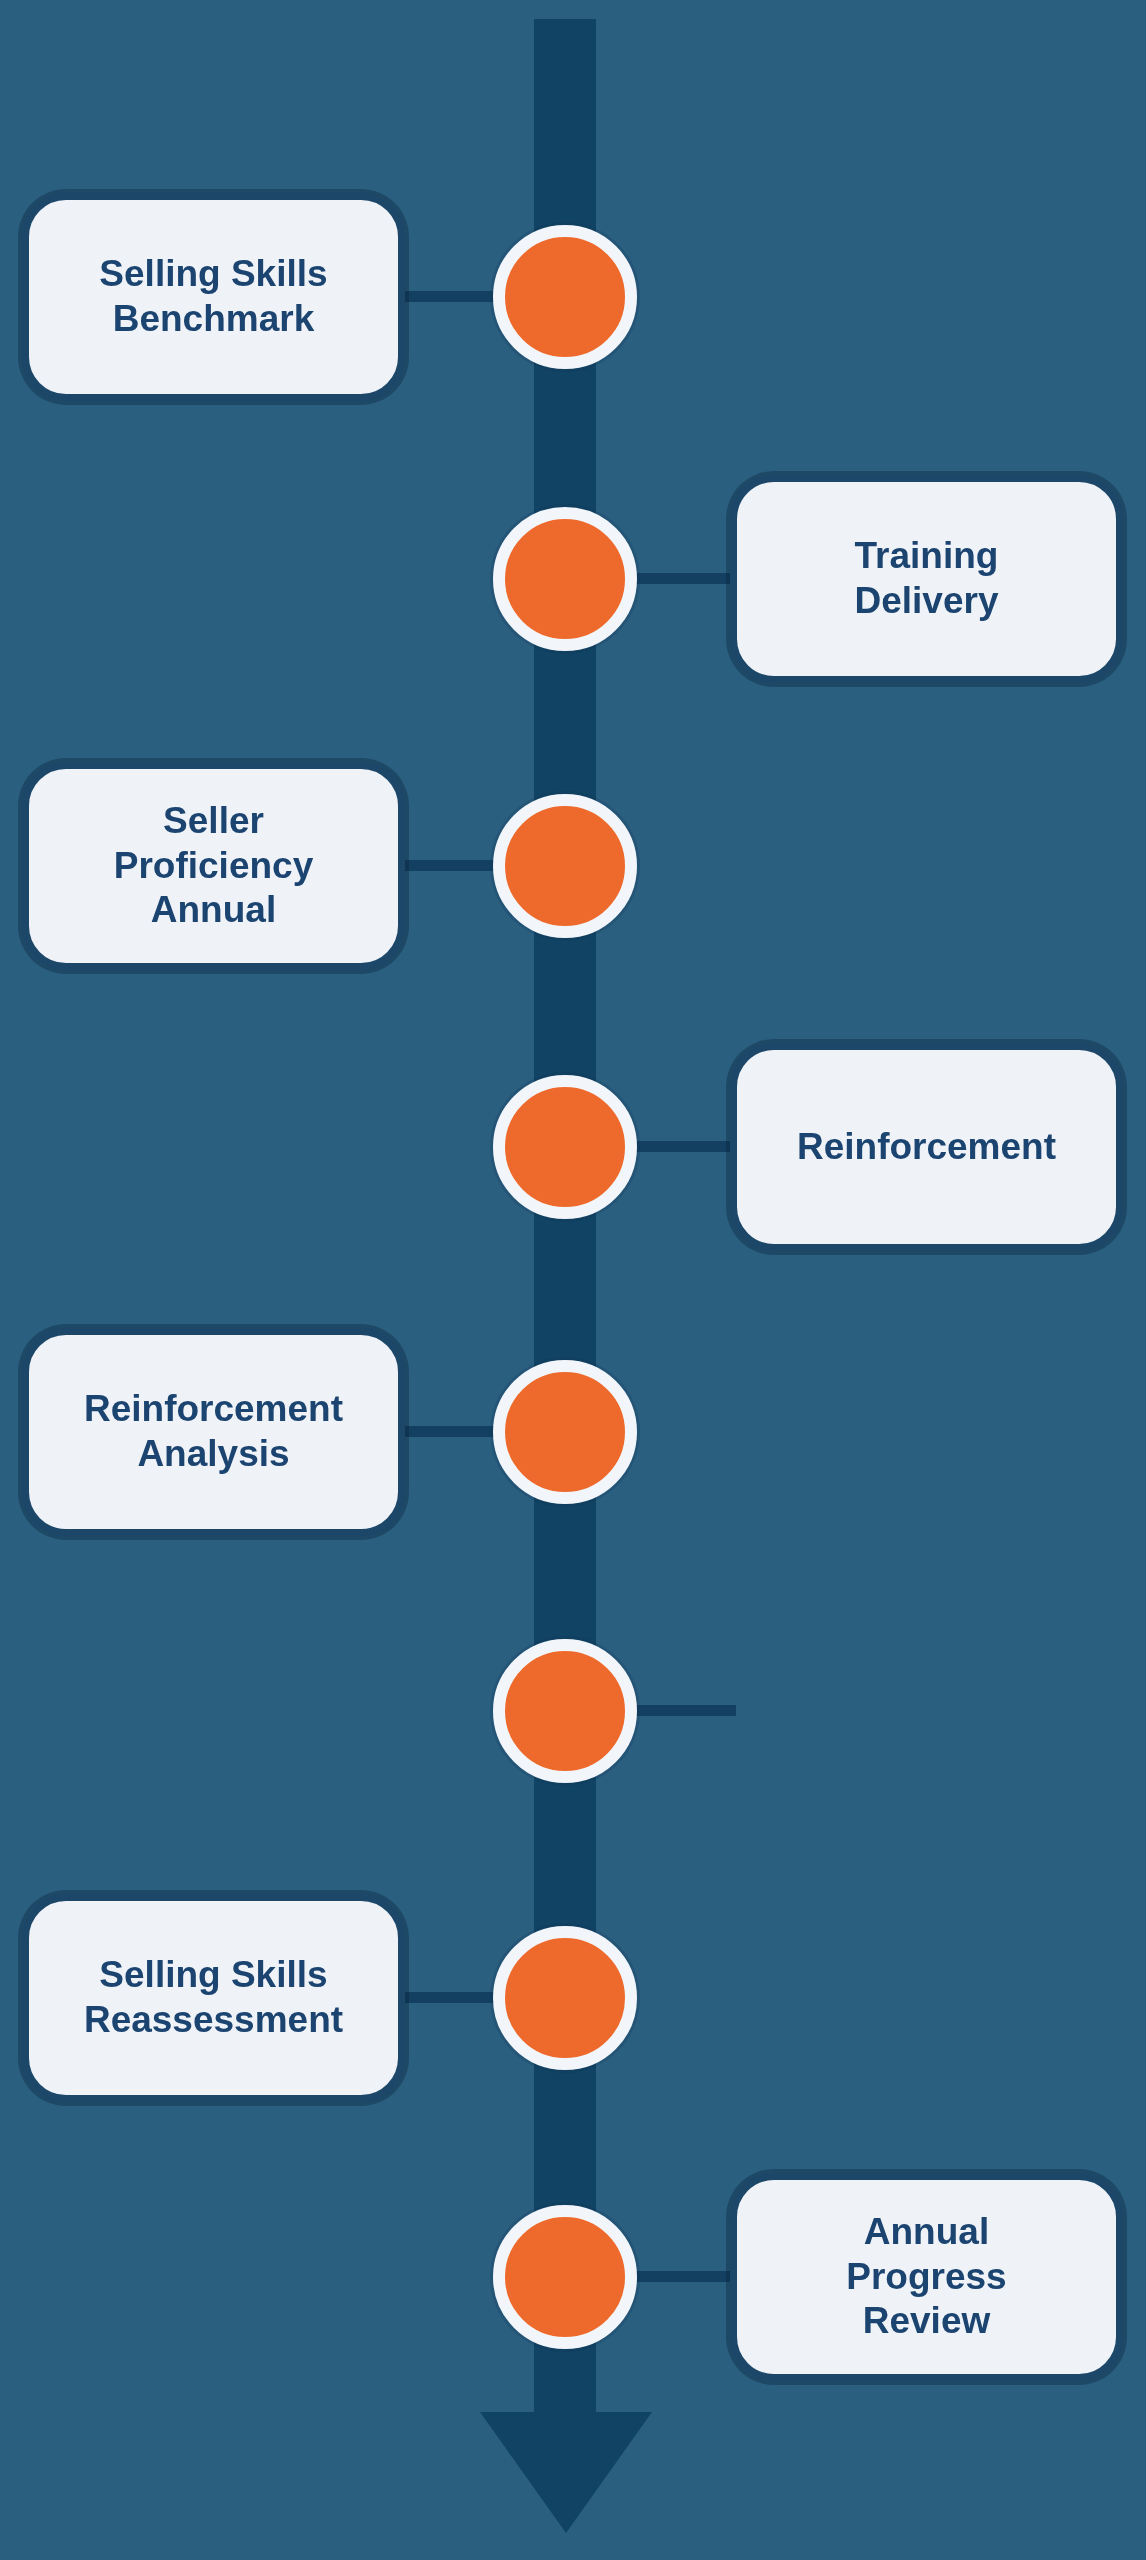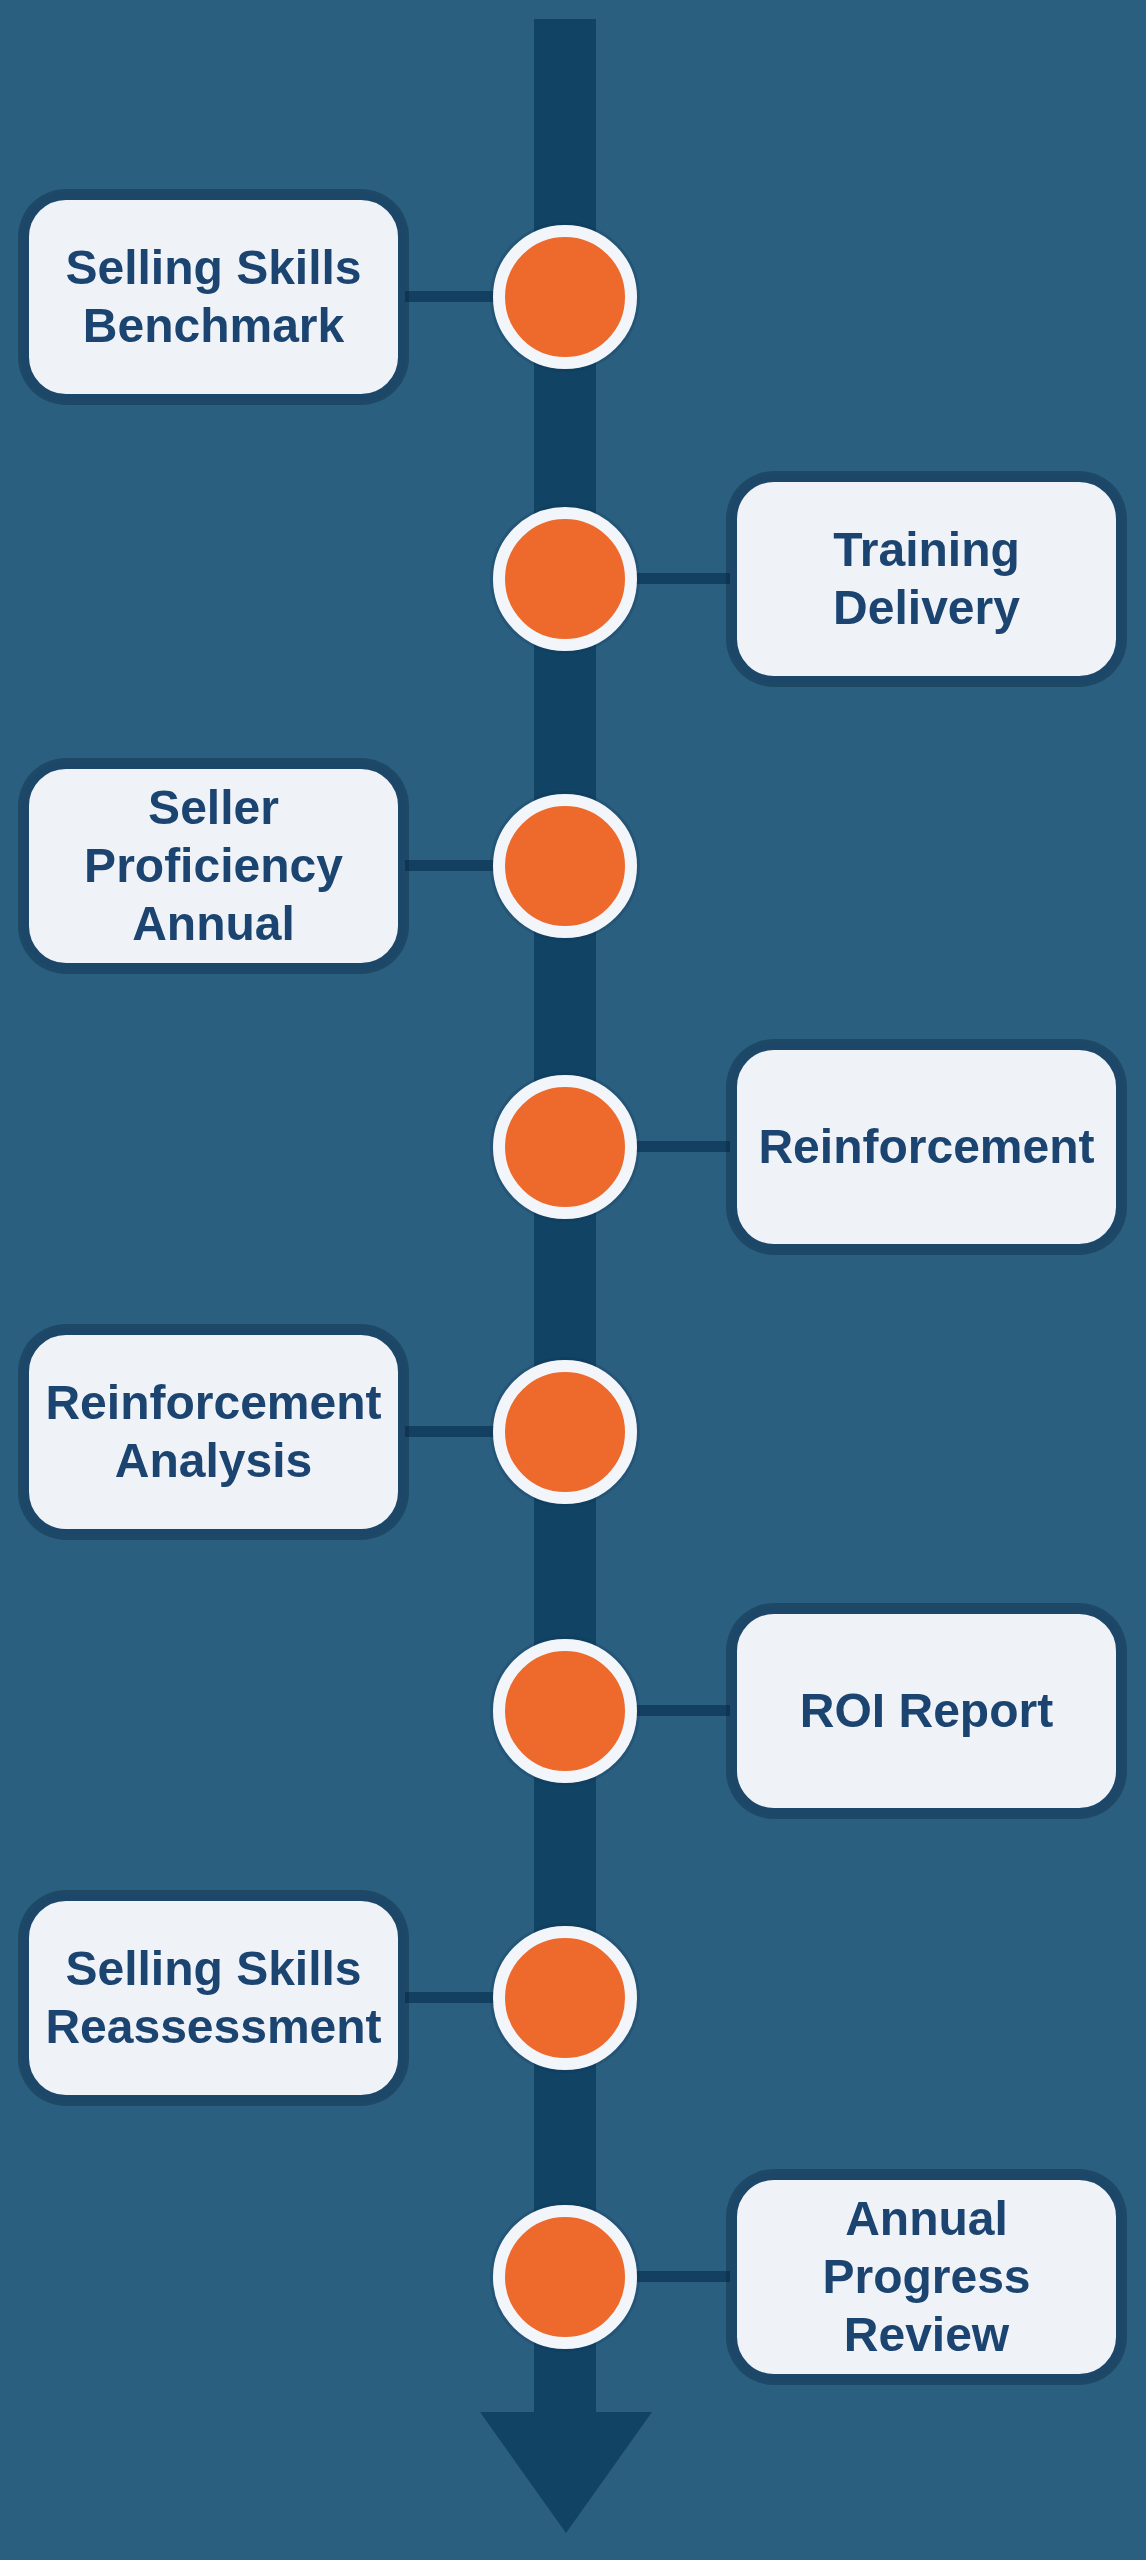--- a/index.html
+++ b/index.html
@@ -57,21 +57,21 @@
     border-radius:44px;
     box-shadow:0 0 0 4px rgba(10,40,66,0.40);
     display:flex;
     align-items:center;
     justify-content:center;
     z-index:3;
   }
   .box.left{ left:22px; width:383px; }
   .box.right{ left:730px; width:393px; }
   .label{
-    font-size:48px;
+    font-size:37px;
     font-weight:bold;
     line-height:1.21;
     color:var(--label-text,#1C4470);
     text-align:center;
     white-space:pre-line;
     padding:0 8px;
   }
   .node{
     position:absolute;
     left:493px;
@@ -120,23 +120,20 @@
   <div class="node" style="top:1075px"></div>
 
   <div class="connector left" style="top:1426px"></div>
   <div class="box left" style="top:1328px">
     <div class="label">Reinforcement
 Analysis</div>
   </div>
   <div class="node" style="top:1360px"></div>
 
   <div class="connector right" style="top:1705px"></div>
-  <div class="box right" style="top:1607px">
-    <div class="label">ROI Report</div>
-  </div>
   <div class="node" style="top:1639px"></div>
 
   <div class="connector left" style="top:1992px"></div>
   <div class="box left" style="top:1894px">
     <div class="label">Selling Skills
 Reassessment</div>
   </div>
   <div class="node" style="top:1926px"></div>
 
   <div class="connector right" style="top:2271px"></div>

